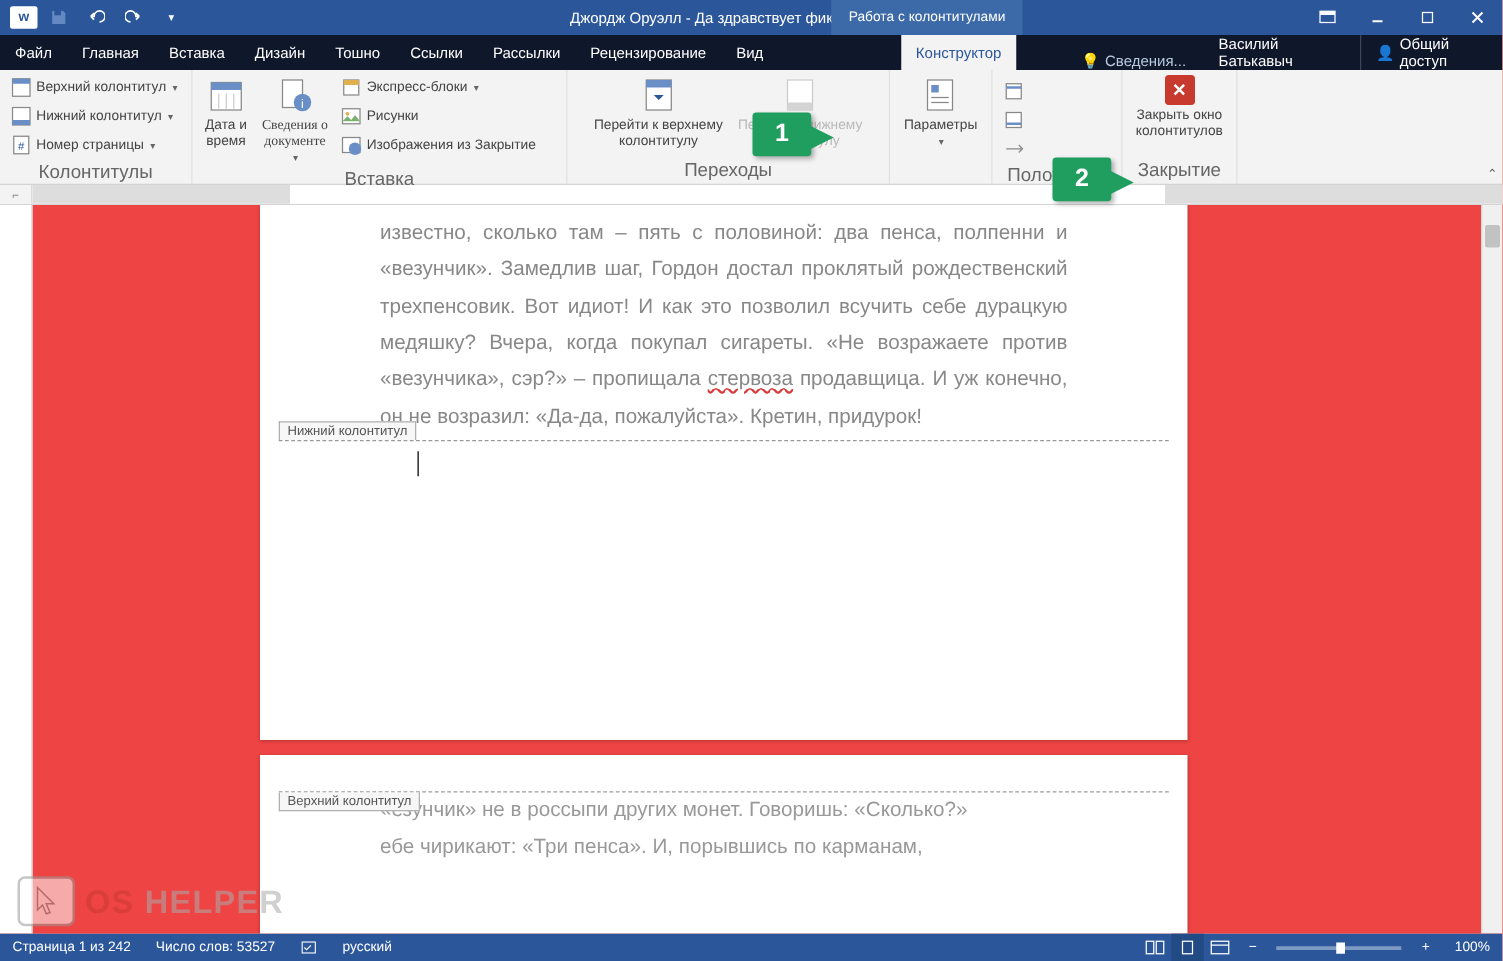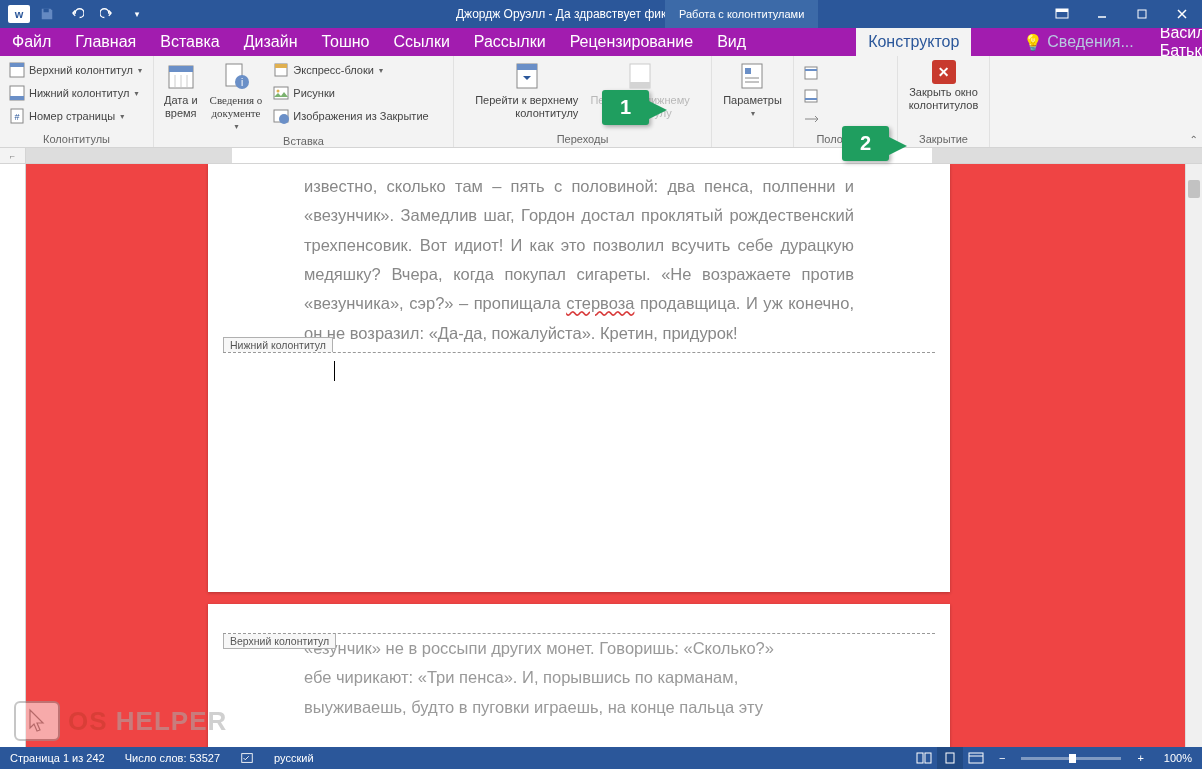--- a/index.html
+++ b/index.html
@@ -10,32 +10,32 @@
 .tb-left { display:flex; align-items:center; gap:4px; padding-left:8px; }
 .tb-icon { width:18px; height:18px; display:flex; align-items:center; justify-content:center; border-radius:2px; }
 .win-icon { background:#fff; color:#2b579a; font-weight:bold; font-size:11px; width:22px; height:18px; }
 .tb-btn { width:26px; height:24px; display:flex; align-items:center; justify-content:center; font-size:11px; }
 .tb-title { position:absolute; left:50%; transform:translateX(-50%); white-space:nowrap; }
 .tb-context { position:absolute; left:665px; top:0; height:28px; background:#3c6aa8; padding:0 14px; display:flex; align-items:center; font-size:11px; }
 .tb-right { margin-left:auto; display:flex; align-items:center; }
 .tb-sys { width:40px; height:28px; display:flex; align-items:center; justify-content:center; font-size:12px; }
 
 
-.menubar { height:28px; background:#a21caf; display:flex; align-items:center; color:#fff; font-size:16px; }
+.menubar { height:28px; background:#0f172a; display:flex; align-items:flex-end; color:#fff; font-size:12px; }
 .menu-item { padding:0 12px; height:28px; display:flex; align-items:center; }
 .menu-item.active { background:#f3f3f3; color:#2b579a; }
 .menu-tell { color:#b8c9e0; display:flex; align-items:center; gap:4px; padding:0 12px; }
 .menu-user { margin-left:auto; padding:0 14px; }
 .menu-share { padding:0 12px; display:flex; align-items:center; gap:4px; border-left:1px solid rgba(255,255,255,.2); }
 
 
 .ribbon { height:92px; background:#f3f3f3; border-bottom:1px solid #d4d4d4; display:flex; font-size:11px; color:#444; position:relative; }
 .rgroup { border-right:1px solid #e1e1e1; display:flex; flex-direction:column; padding:2px 4px 0; }
 .rgroup-body { flex:1; display:flex; align-items:flex-start; }
-.rgroup-label { text-align:center; font-size:11px; color:#666; padding:1px 0 2px; }
+.rgroup-label { text-align:center; font-size:15px; color:#666; padding:1px 0 2px; }
 .rcol { display:flex; flex-direction:column; gap:1px; padding:1px 2px; }
 .ritem { display:flex; align-items:center; gap:4px; padding:1px 3px; height:22px; white-space:nowrap; }
 .rbig { display:flex; flex-direction:column; align-items:center; justify-content:flex-start; padding:2px 6px; gap:2px; text-align:center; line-height:1.2; }
 .rbig-icon { width:32px; height:32px; }
 .ricon { width:16px; height:16px; flex-shrink:0; }
 .drop { font-size:8px; color:#666; margin-left:1px; }
 
 
 .callout { position:absolute; background:#1f9e5f; color:#fff; font-size:20px; font-weight:bold; padding:6px 18px; border-radius:3px; box-shadow:2px 2px 4px rgba(0,0,0,.3); z-index:10; }
 .callout::after { content:""; position:absolute; width:0; height:0; border-style:solid; }
@@ -246,21 +246,21 @@
   </div>
 
   <div class="rgroup" style="width:258px;">
     <div class="rgroup-body" style="justify-content:center;">
       <div class="rbig">
           <svg class="rbig-icon" viewBox="0 0 32 32">
             <rect x="6" y="4" width="20" height="24" fill="#fff" stroke="#888"></rect>
             <rect x="6" y="4" width="20" height="6" fill="#6a8fc7"></rect>
             <path d="M16 20l-4-4h8z" fill="#2b579a"></path>
           </svg>
-          <span style="white-space:pre-line;text-align:right;">Перейти к верхнему
+          <span style="white-space:pre-line;">Перейти к верхнему
 колонтитулу</span>
         </div>
       <div class="rbig" style="color:#b8b8b8;">
           <svg class="rbig-icon" viewBox="0 0 32 32">
             <rect x="6" y="4" width="20" height="24" fill="#fff" stroke="#ccc"></rect>
             <rect x="6" y="22" width="20" height="6" fill="#d4d4d4"></rect>
           </svg>
           <span style="white-space:pre-line;">Перейти к нижнему
 колонтитулу</span>
         </div>
@@ -345,21 +345,20 @@
       </div>
     </div>
 
     <div class="page page2">
       <div class="hf-zone top" style="min-height:30px;">
         <div class="hf-tag above">Верхний колонтитул</div>
       </div>
       <div class="body-text" style="padding-top:0;">
         <div>«езунчик» не в россыпи других монет. Говоришь: «Сколько?»</div>
         <div>ебе чирикают: «Три пенса». И, порывшись по карманам,</div>
-        <div>выуживаешь, будто в пуговки играешь, на конце пальца эту</div>
       </div>
     </div>
     <div class="scrollbar-v">
       <div class="scroll-thumb"></div>
     </div>
   </div>
 </div>
 
 <div class="watermark">
   <div class="wm-box">

